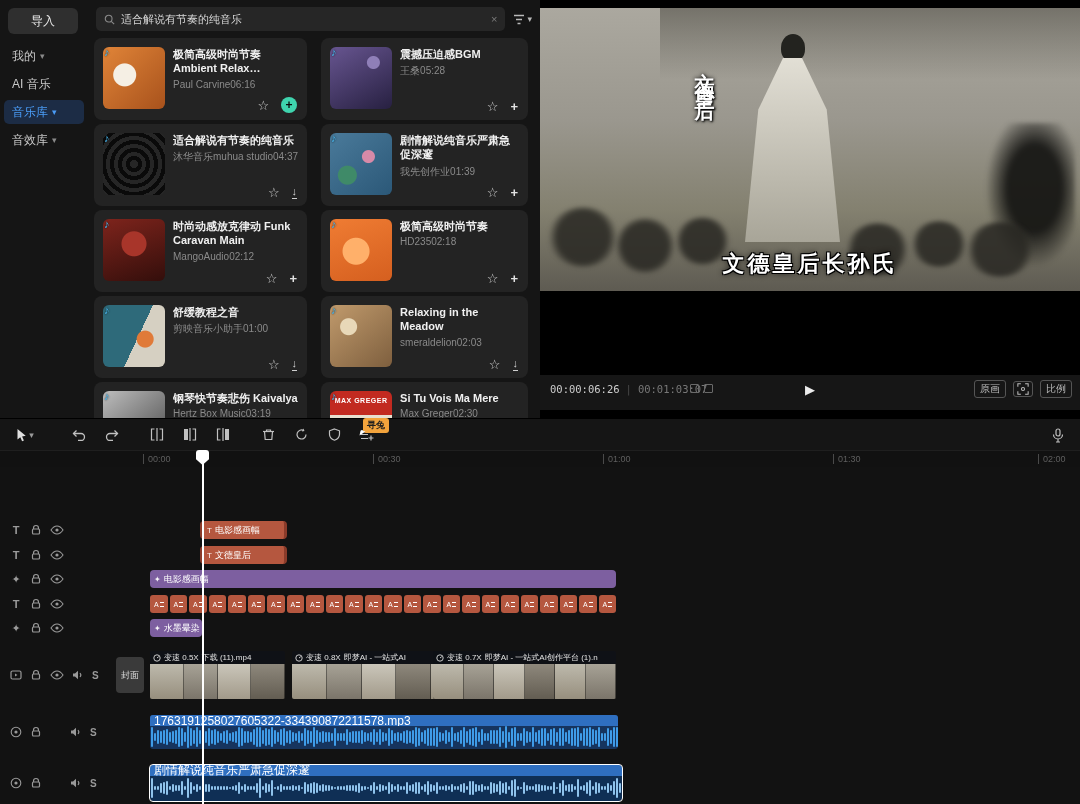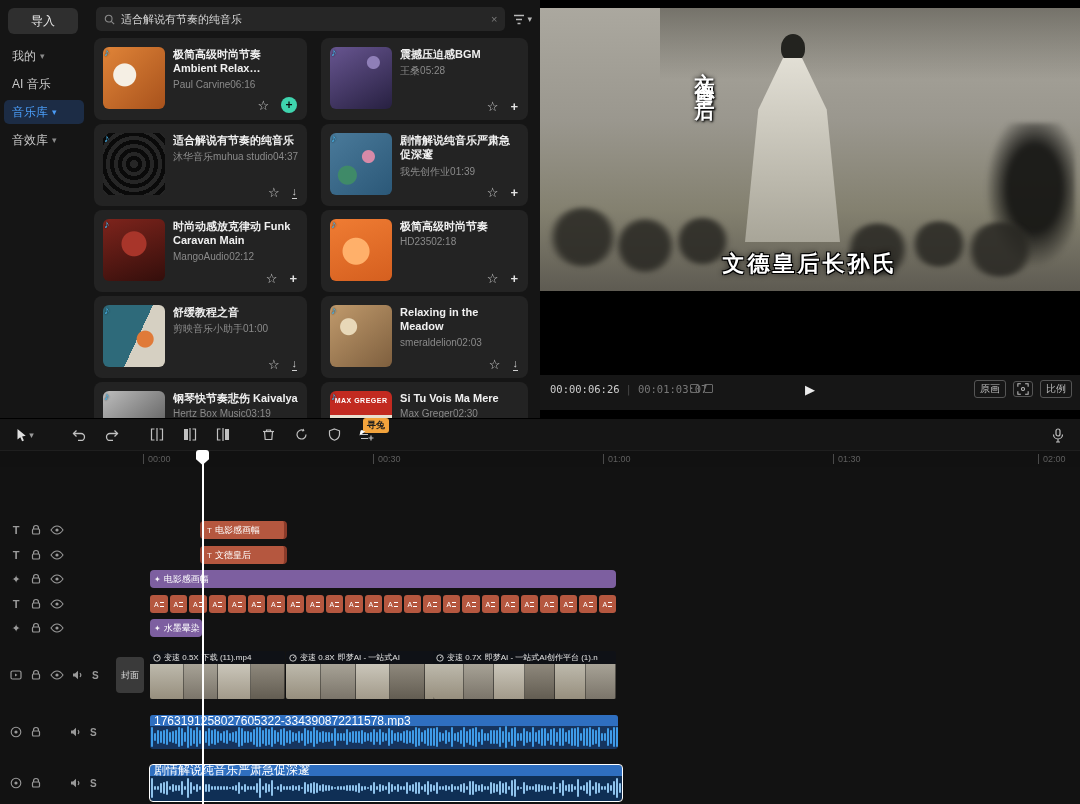--- a/index.html
+++ b/index.html
@@ -643,21 +643,21 @@
             <span>变速 0.5X</span>
             <span>下载 (11).mp4</span>
           </div>
           <div class="vthumbs">
               <div class="vt vt0"></div>
               <div class="vt vt1"></div>
               <div class="vt vt2"></div>
               <div class="vt vt3"></div>
             </div>
         </div>
-        <div class="vseg" style="left:286px;width:174px">
+        <div class="vseg" style="left:292px;width:174px">
           <div class="vseg-label">
             <svg width="8" height="8" viewBox="0 0 8 8">
                 <circle cx="4" cy="4" r="3.2" fill="none" stroke="#ddd" stroke-width="0.9"></circle>
                 <path d="M4 4L5.8 2.6" stroke="#ddd" stroke-width="0.9"></path>
               </svg>
             <span>变速 0.8X</span>
             <span>即梦AI - 一站式AI</span>
           </div>
           <div class="vthumbs">
               <div class="vt vt0"></div>

